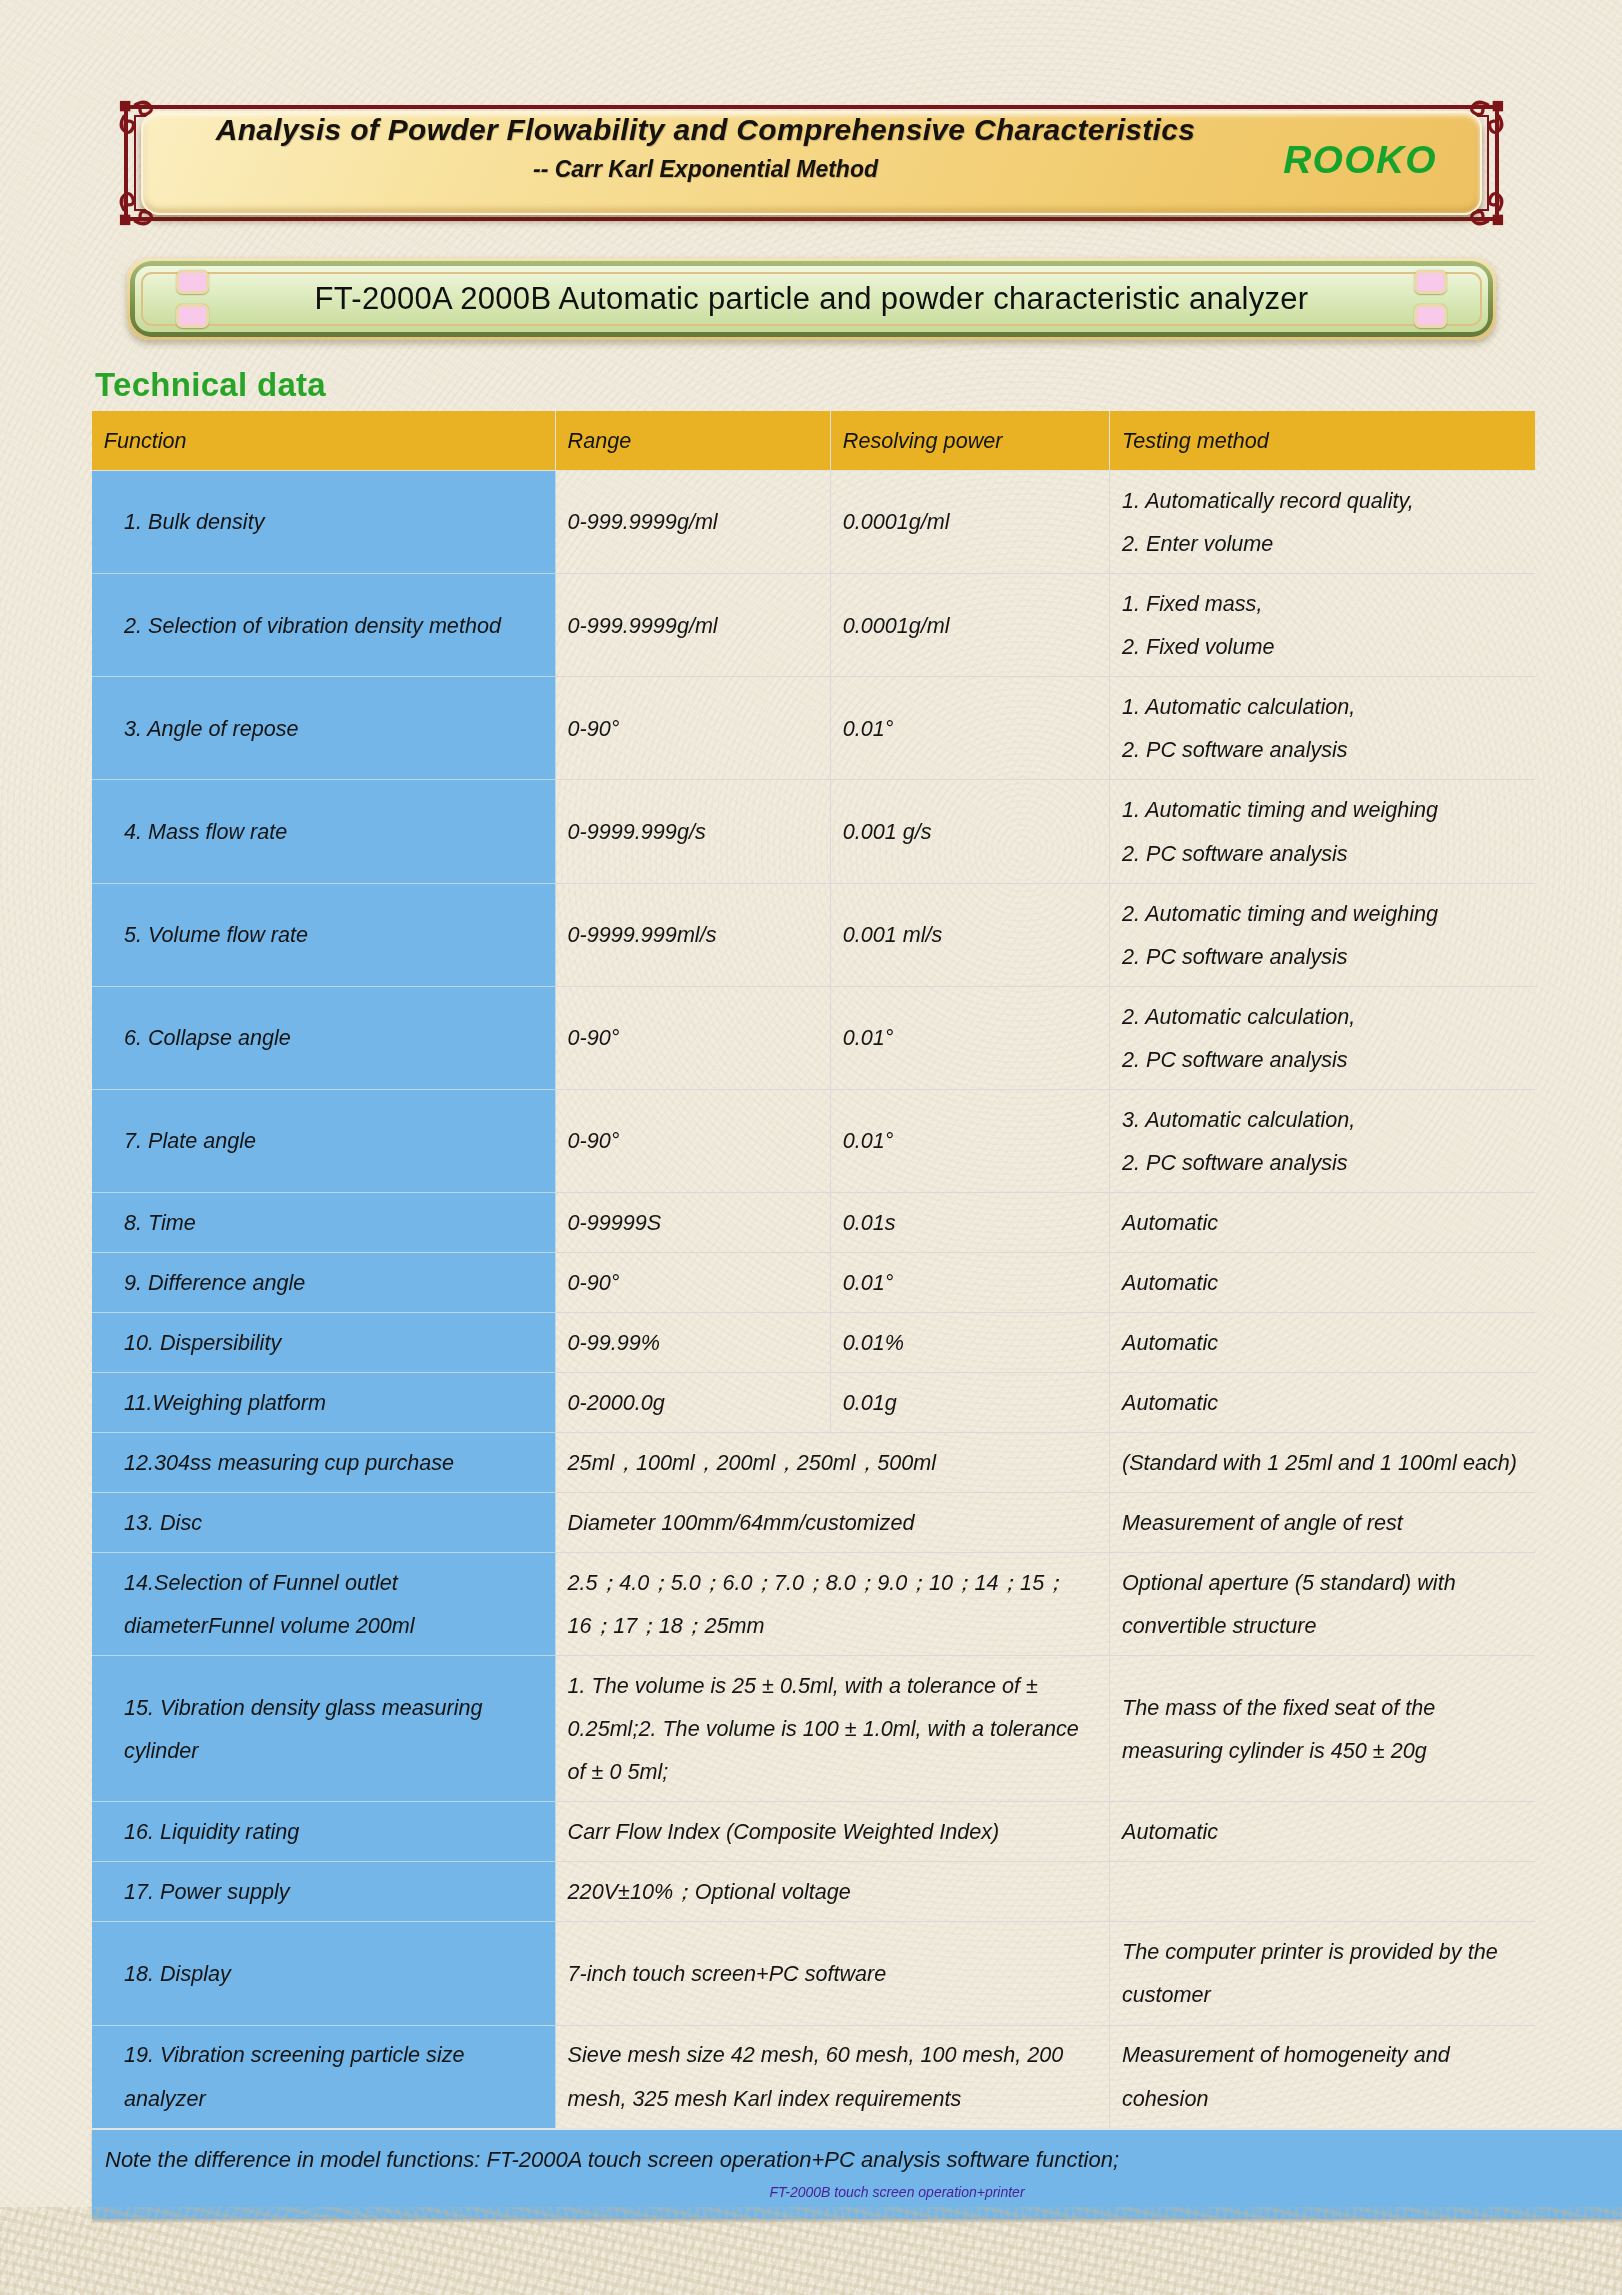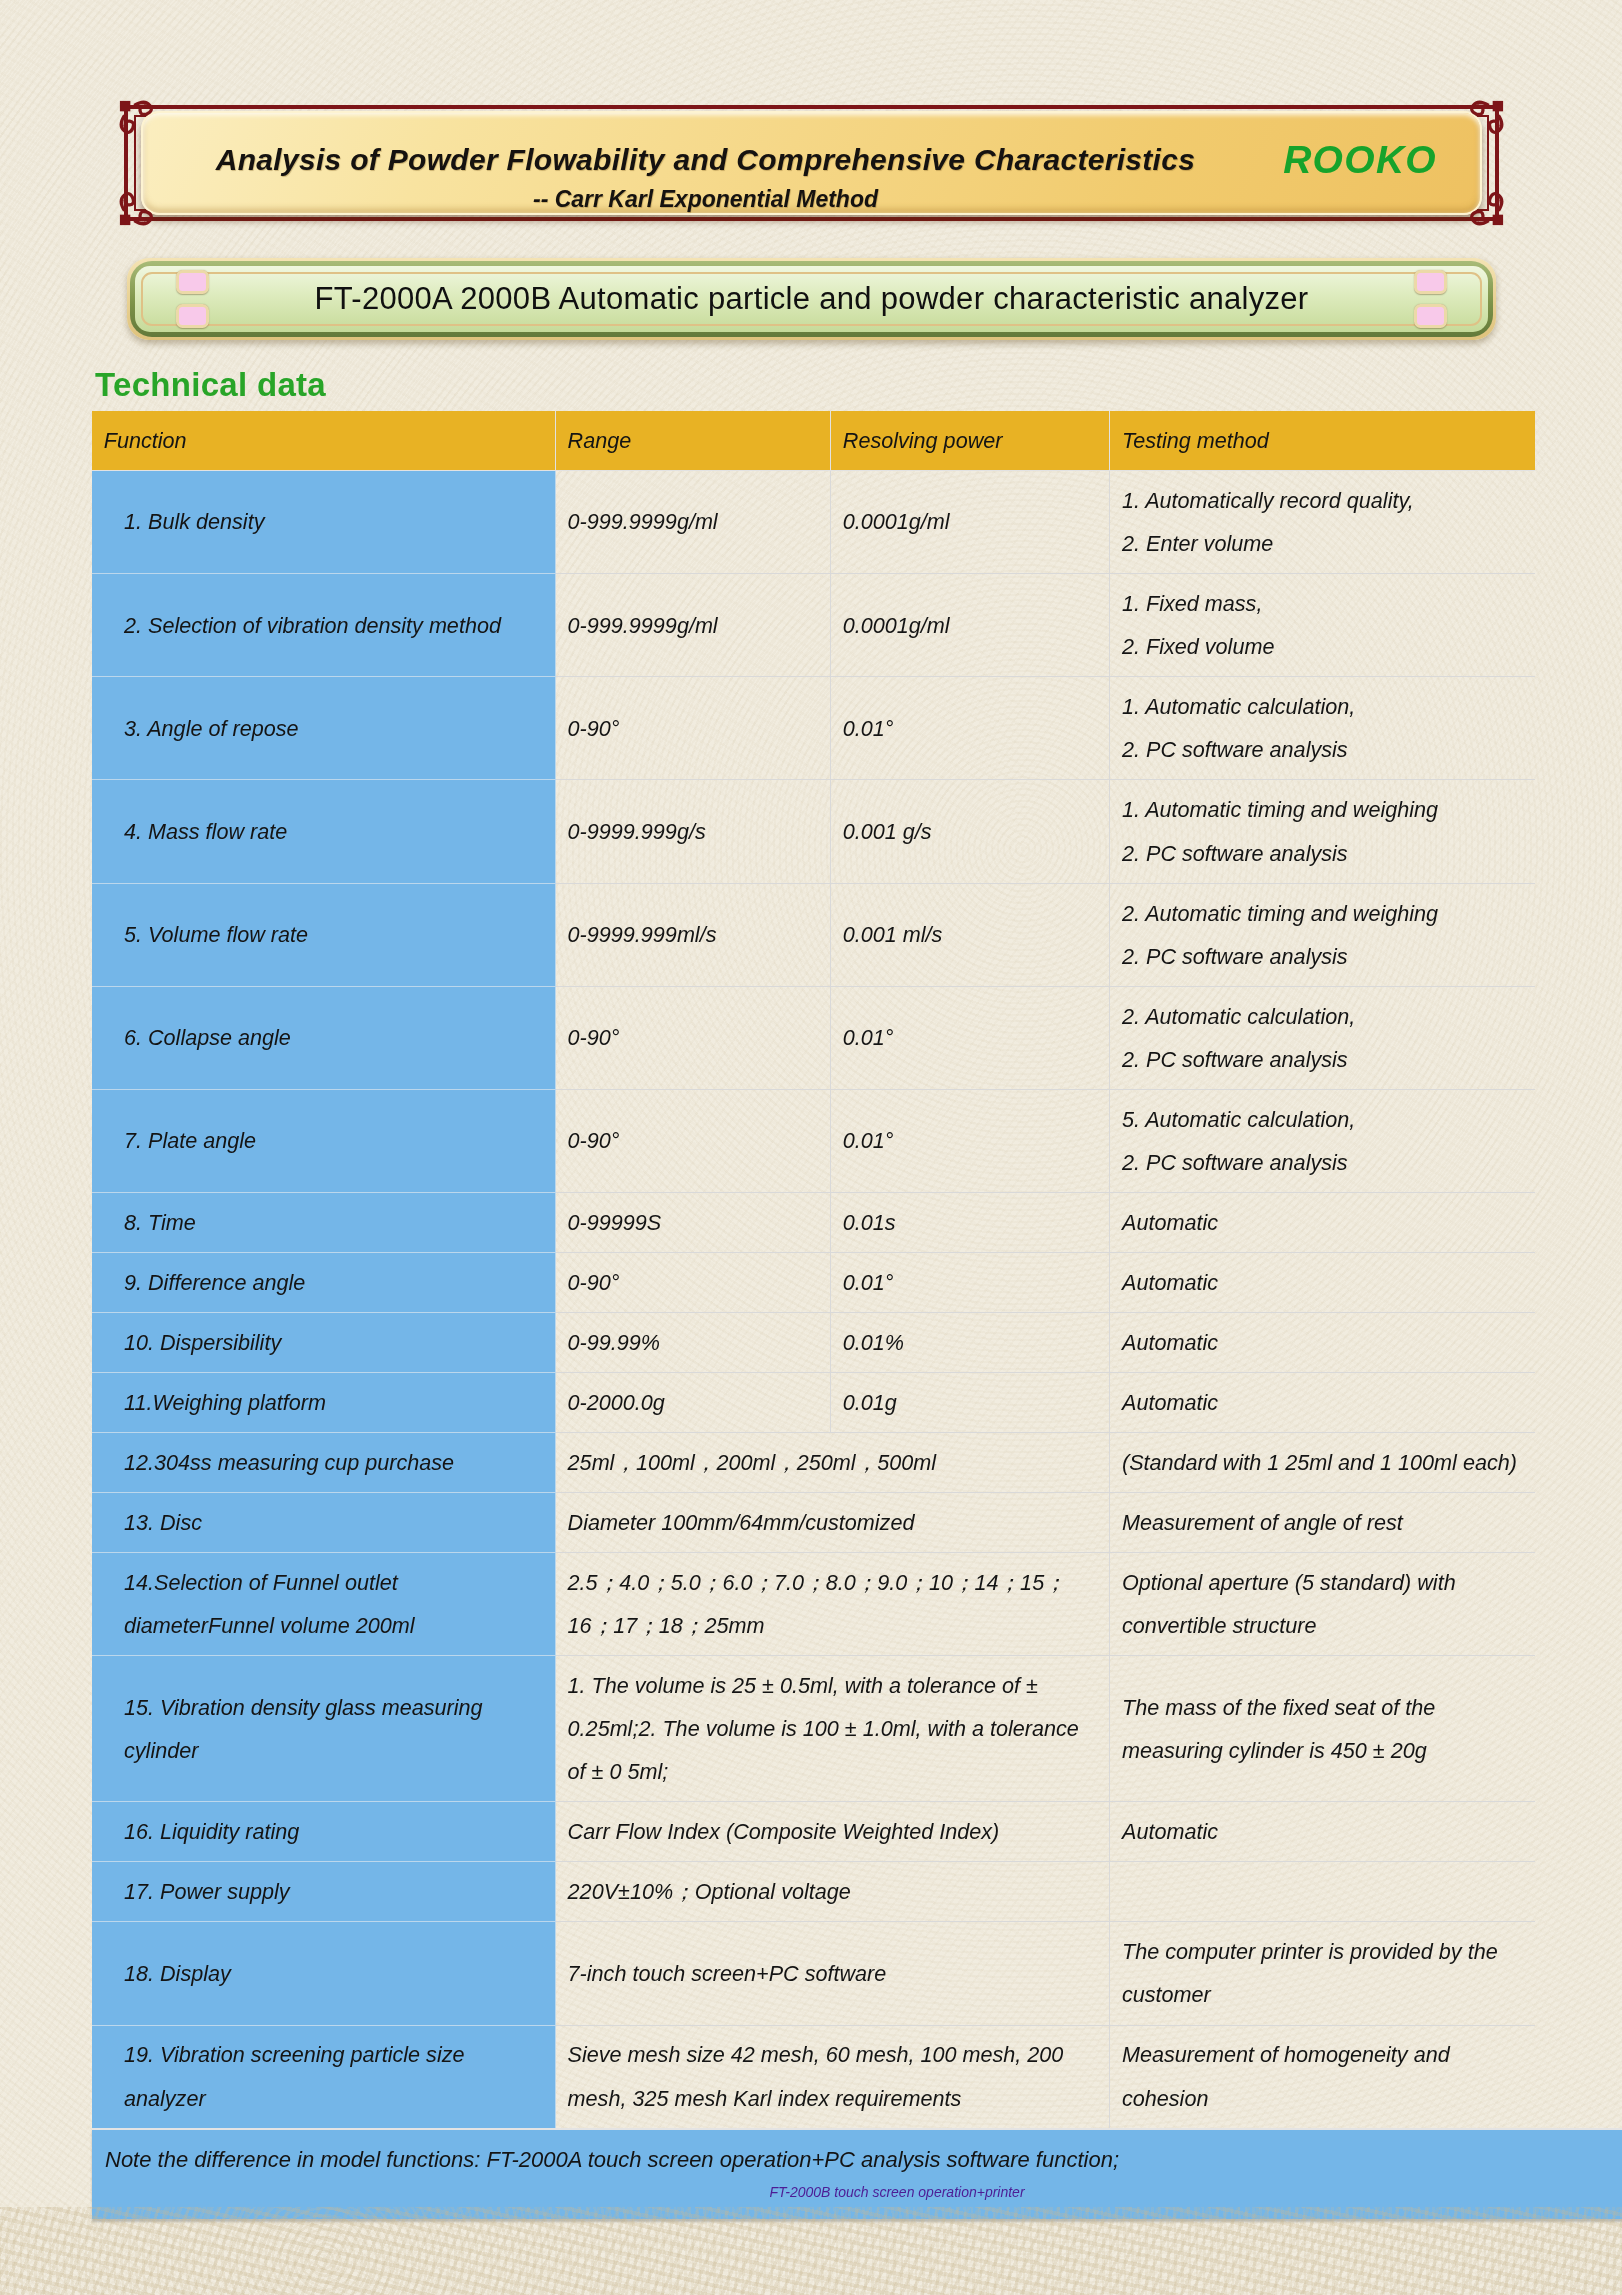--- a/index.html
+++ b/index.html
@@ -39,21 +39,21 @@
 
   .plaque {
     position:absolute; left:17px; right:17px; top:5.9px; bottom:5.9px;
     border-radius:18.3px;
     border:2px solid #fdf3d2;
     background:linear-gradient(115deg, #fbeec0 0%, #f8e3a0 22%, #f5d787 48%, #f1cb6e 75%, #eec161 100%);
     box-shadow:0 5.2px 7.9px rgba(80,45,10,.45), inset 0 2px 5.2px rgba(255,255,255,.85), inset 0 -3.9px 6.5px rgba(160,110,30,.35);
   }
   .title-block {
     position:absolute; left:6.5px; top:0; width:1112px; height:100%;
-    display:flex; flex-direction:column; justify-content:flex-end; align-items:center;
+    display:flex; flex-direction:column; justify-content:flex-start; align-items:center;
     gap:9.2px;
   }
   .title-line1 {
     font-size:30px; font-weight:700; font-style:italic; color:#151210; letter-spacing:0.3px;
     text-shadow:0.7px 1.3px 0.7px rgba(120,90,30,.35);
   }
   .title-line2 {
     font-size:23px; font-weight:700; font-style:italic; color:#151210;
     text-shadow:0.7px 1.3px 0.7px rgba(120,90,30,.35);
   }
@@ -269,21 +269,21 @@
           <td class="cell cell-testing">
             <div class="tline">2. Automatic calculation,</div>
             <div class="tline">2. PC software analysis</div>
           </td>
         </tr>
         <tr>
           <td class="cell cell-function">7. Plate angle</td>
           <td class="cell cell-range">0-90°</td>
           <td class="cell cell-resolving">0.01°</td>
           <td class="cell cell-testing">
-            <div class="tline">5. Automatic calculation,</div>
+            <div class="tline">3. Automatic calculation,</div>
             <div class="tline">2. PC software analysis</div>
           </td>
         </tr>
         <tr>
           <td class="cell cell-function">8. Time</td>
           <td class="cell cell-range">0-99999S</td>
           <td class="cell cell-resolving">0.01s</td>
           <td class="cell cell-testing">
             <div class="tline">Automatic</div>
           </td>

